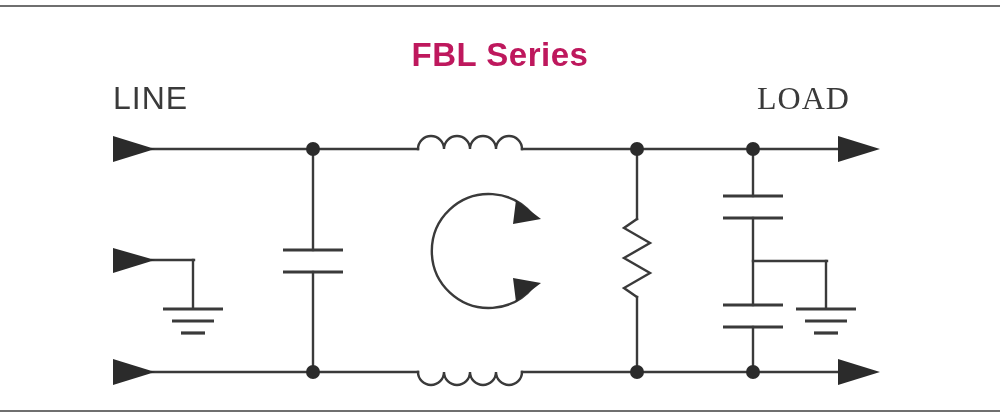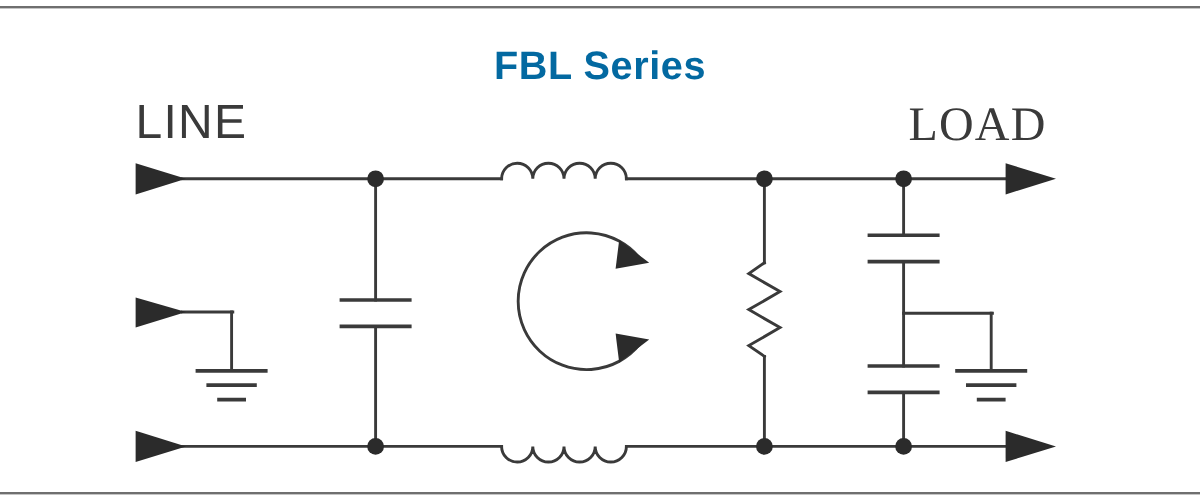--- a/index.html
+++ b/index.html
@@ -34,26 +34,26 @@
     height: 2px;
   }
   #title {
     position: absolute;
     left: 0;
     top: 36px;
     width: 1000px;
     text-align: center;
     font-size: 33px;
     font-weight: bold;
-    color: #0369a1;
+    color: #be185d;
     letter-spacing: 0.5px;
   }
   .terminal-label {
     position: absolute;
-    font-size: 40px;
+    font-size: 32px;
     color: #3a3a3a;
     letter-spacing: 1px;
     white-space: nowrap;
   }
   #label-line {
     left: 113px;
     top: 80px;
   }
   #label-load {
     left: 757px;

